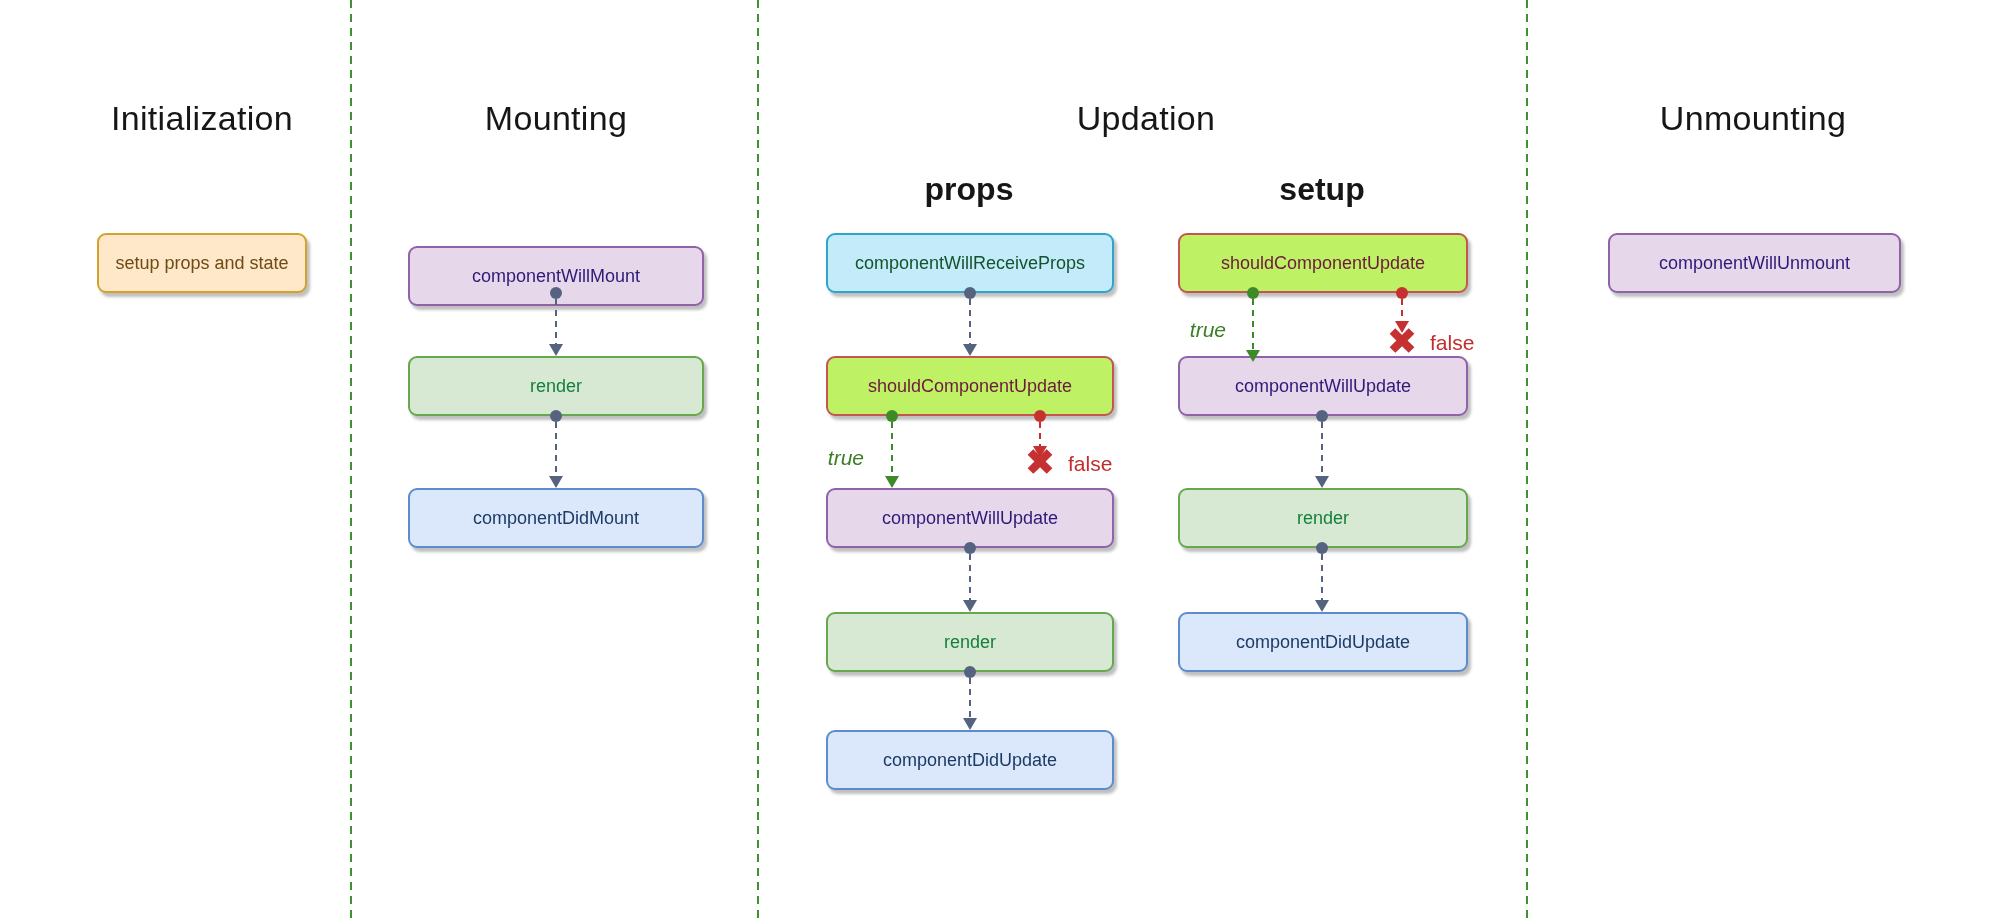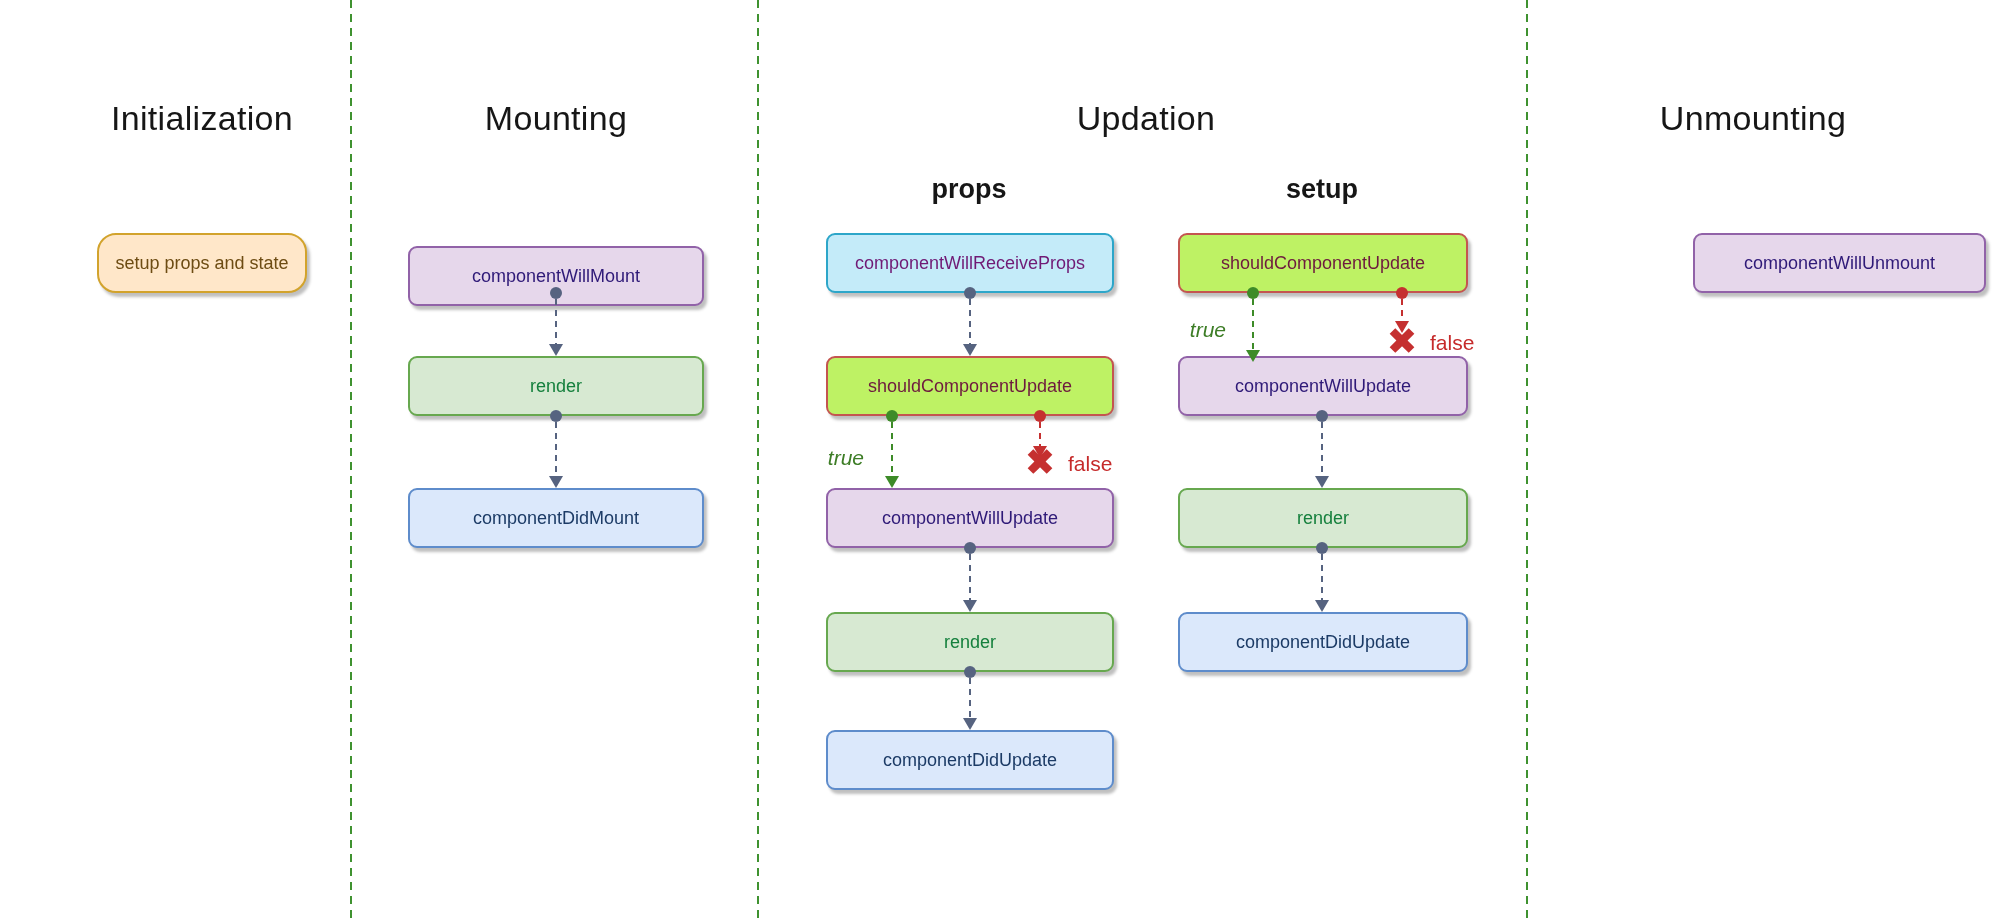--- a/index.html
+++ b/index.html
@@ -8,31 +8,31 @@
   .stage{position:absolute;left:0;top:0;width:2000px;height:924px;}
 
   
   .divider{position:absolute;top:0;height:924px;width:2px;
            background:repeating-linear-gradient(to bottom,#3f9230 0 8px,transparent 8px 14px);}
 
   
   .sec-title{position:absolute;width:300px;height:46px;line-height:46px;top:95px;
              text-align:center;font-size:34px;font-weight:500;letter-spacing:.3px;}
   .sub-title{position:absolute;width:250px;height:32px;line-height:32px;top:173px;
-             text-align:center;font-size:27px;font-weight:600;}
+             text-align:center;font-size:32px;font-weight:600;}
 
   
   .node{position:absolute;height:60px;box-sizing:border-box;border:2px solid;border-radius:9px;
         display:flex;align-items:center;justify-content:center;
         font-size:18px;font-weight:500;box-shadow:3px 4px 3px rgba(0,0,0,.25);}
-  .node.orange{background:#ffe7c9;border-color:#d2a32c;color:#6d4c13;border-radius:19px;}
+  .node.orange{background:#ffe7c9;border-color:#d2a32c;color:#6d4c13;}
   .node.purple{background:#e6d7eb;border-color:#9162a8;color:#2f1a78;}
   .node.green {background:#d7e9d2;border-color:#67a84f;color:#15803d;}
   .node.blue  {background:#dbe8fb;border-color:#5e8ccb;color:#1c3b66;}
-  .node.cyan  {background:#c4ebf9;border-color:#2da6c9;color:#701a75;}
+  .node.cyan  {background:#c4ebf9;border-color:#2da6c9;color:#14532d;}
   .node.red   {background:#bef264;border-color:#c45550;color:#6e1a3e;}
 
   
   .conn{position:absolute;width:14px;display:flex;flex-direction:column;align-items:center;}
   .conn .dot{width:12px;height:12px;border-radius:50%;flex:0 0 auto;}
   .conn .line{width:2px;flex:1 1 auto;}
   .conn .head{width:0;height:0;flex:0 0 auto;
               border-left:7px solid transparent;border-right:7px solid transparent;
               border-top:12px solid;}
   .conn.slate  .dot{background:#566380;}
@@ -142,15 +142,15 @@
     <div class="dot"></div>
     <div class="line"></div>
     <div class="head"></div>
   </div>
   <div class="conn slate" style="left:1315px;top:542px;height:70px">
     <div class="dot"></div>
     <div class="line"></div>
     <div class="head"></div>
   </div>
 
-  <div class="node purple" style="left:1693px;top:233px;width:293px">componentWillUnmount</div>
+  <div class="node purple" style="left:1608px;top:233px;width:293px">componentWillUnmount</div>
 
 </div>
 
 </body></html>

